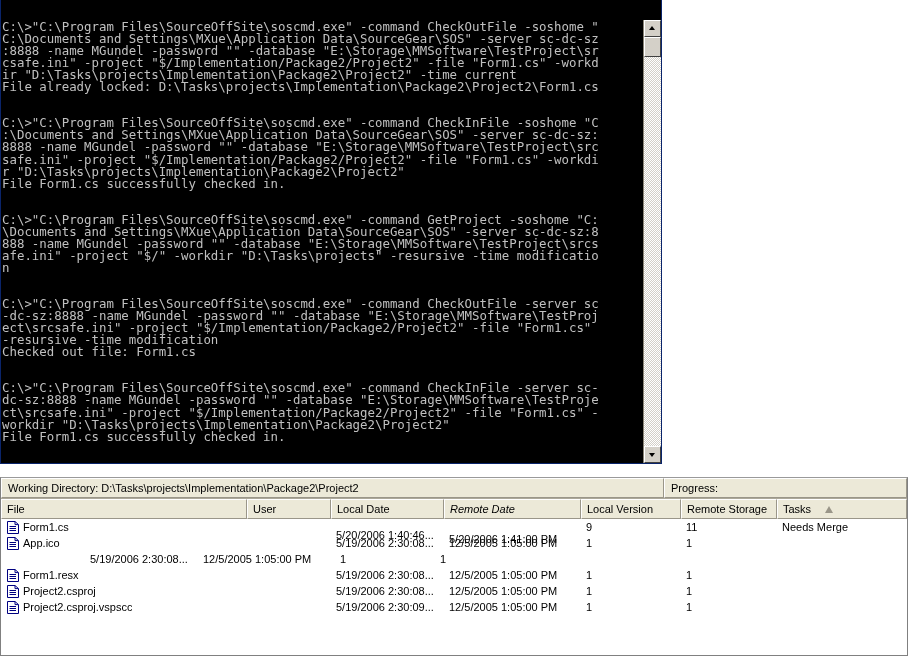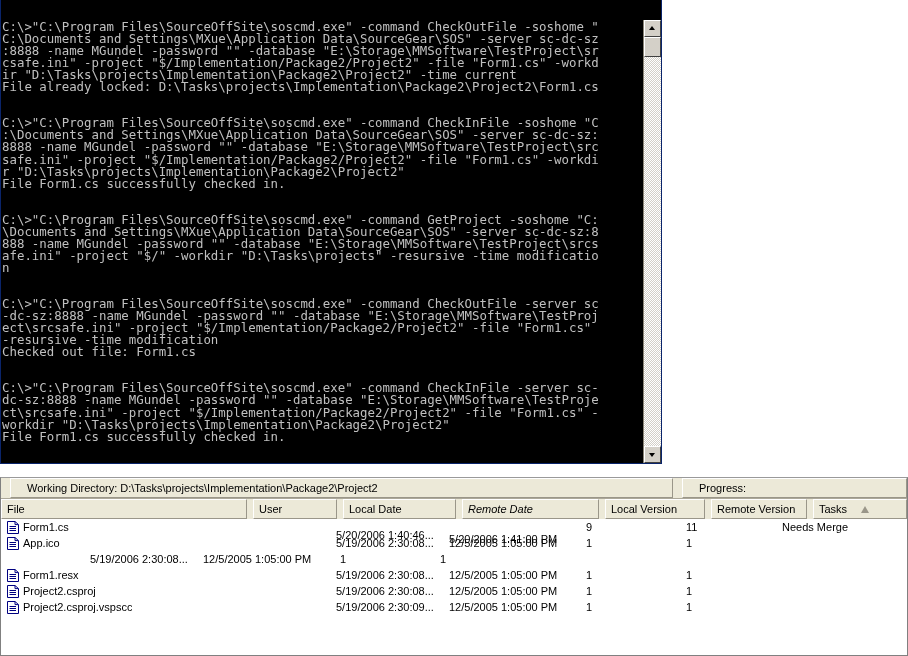--- a/index.html
+++ b/index.html
@@ -203,44 +203,42 @@
     display: flex;
     background: #ece9d8;
     border-bottom: 1px solid #aca899;
     box-sizing: border-box;
   }
   .strip-cell {
     height: 100%;
     box-sizing: border-box;
     display: flex;
     align-items: center;
-    padding-left: 16px;
+    padding-left: 6px;
     font-size: 11px;
     color: #000000;
     background: #ece9d8;
     border: 1px solid #ffffff;
     border-right-color: #9a9689;
     border-bottom-color: #9a9689;
     white-space: nowrap;
     overflow: hidden;
-    margin-left: 9px;
   }
   #strip-workdir { flex: 0 0 663px; }
   #strip-progress { flex: 1 1 auto; }
 
   #table-header {
     position: absolute;
     left: 0;
     top: 21px;
     right: 0;
     height: 20px;
     display: flex;
     box-sizing: border-box;
     background: #ece9d8;
-    gap: 6px;
   }
   .th {
     height: 20px;
     box-sizing: border-box;
     background: #ece9d8;
     border-top: 1px solid #ffffff;
     border-left: 1px solid #ffffff;
     border-right: 1px solid #9a9689;
     border-bottom: 1px solid #9a9689;
     font-size: 11px;
@@ -385,21 +383,21 @@
       <div class="th" style="flex: 0 0 113px;">
         <span>Local Date</span>
       </div>
       <div class="th" style="flex: 0 0 137px; font-style: italic;">
         <span>Remote Date</span>
       </div>
       <div class="th" style="flex: 0 0 100px;">
         <span>Local Version</span>
       </div>
       <div class="th" style="flex: 0 0 96px;">
-        <span>Remote Version</span>
+        <span>Remote Storage</span>
       </div>
       <div class="th" style="flex: 1 1 auto;">
         <span>Tasks</span>
         <span class="sort-arrow"></span>
       </div>
     </div>
 
   <div id="table-body">
       <div class="trow">
         <div class="td td-file" style="flex: 0 0 246px;">

